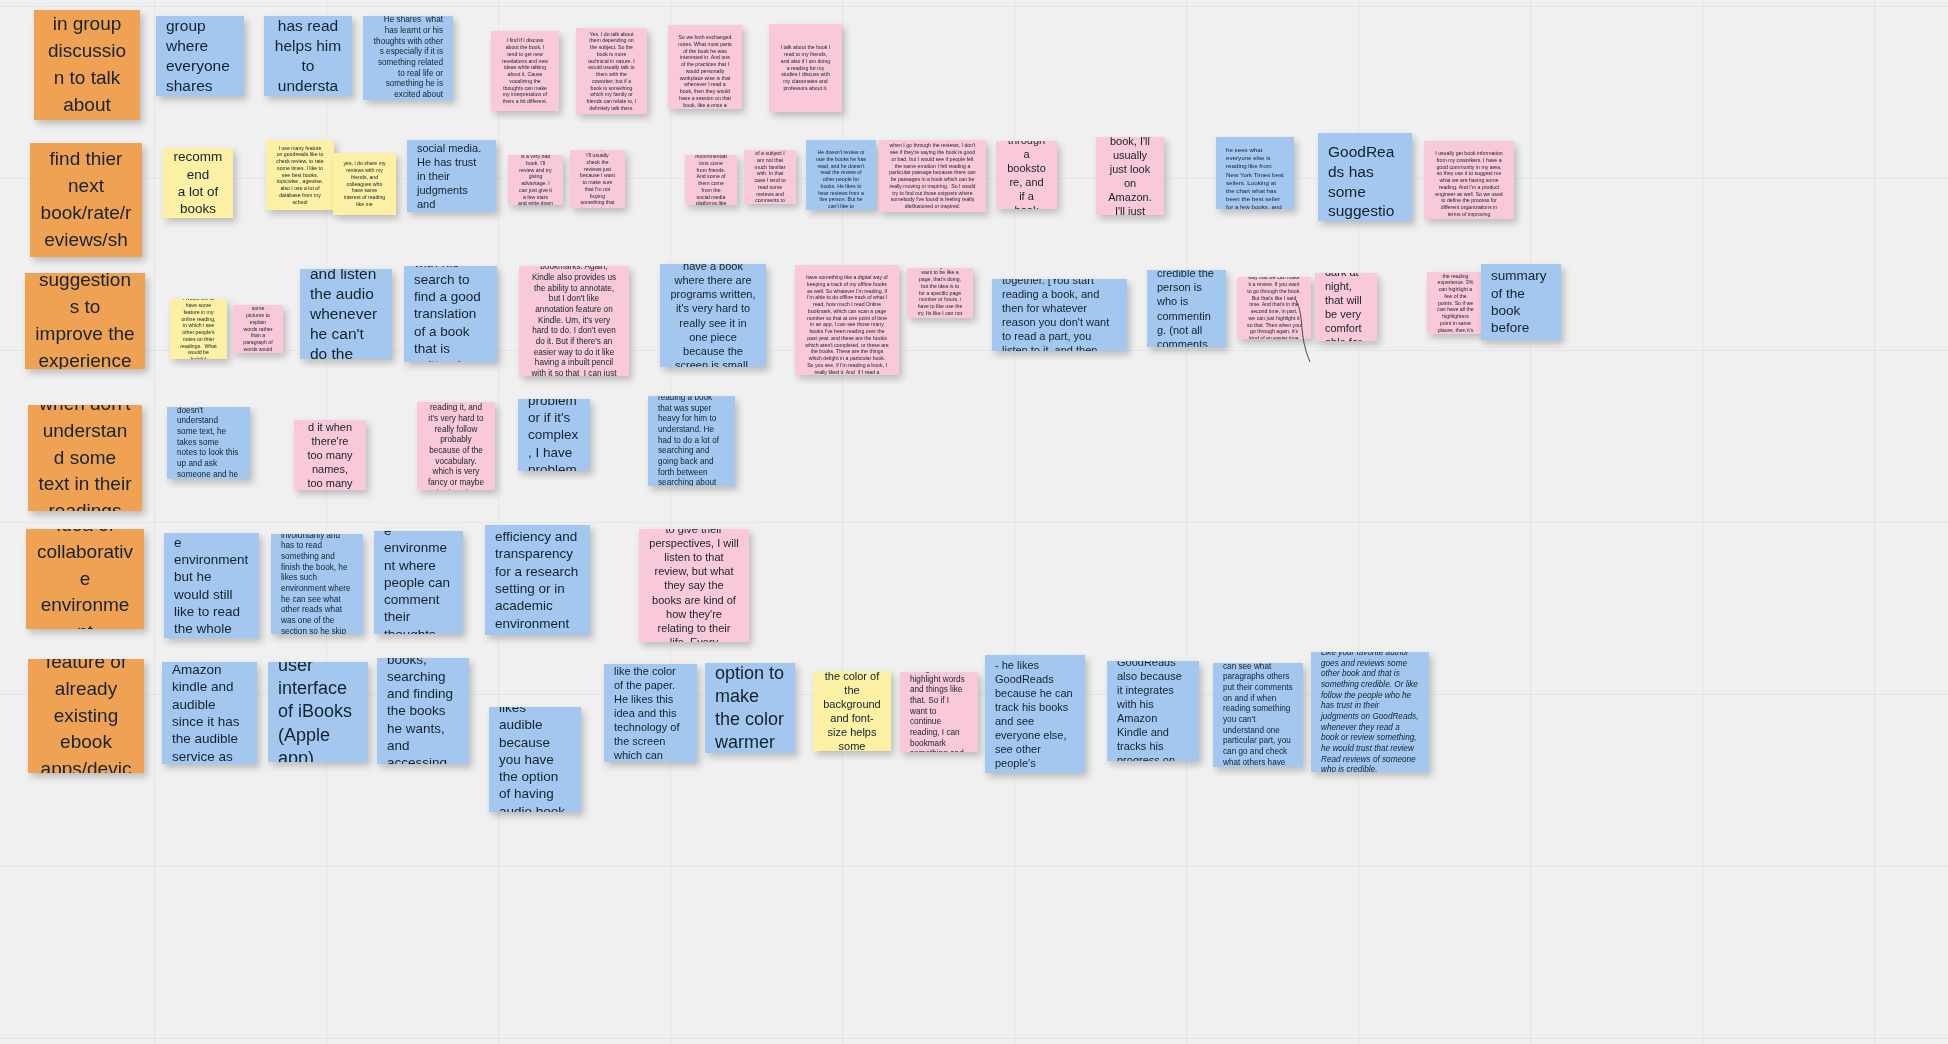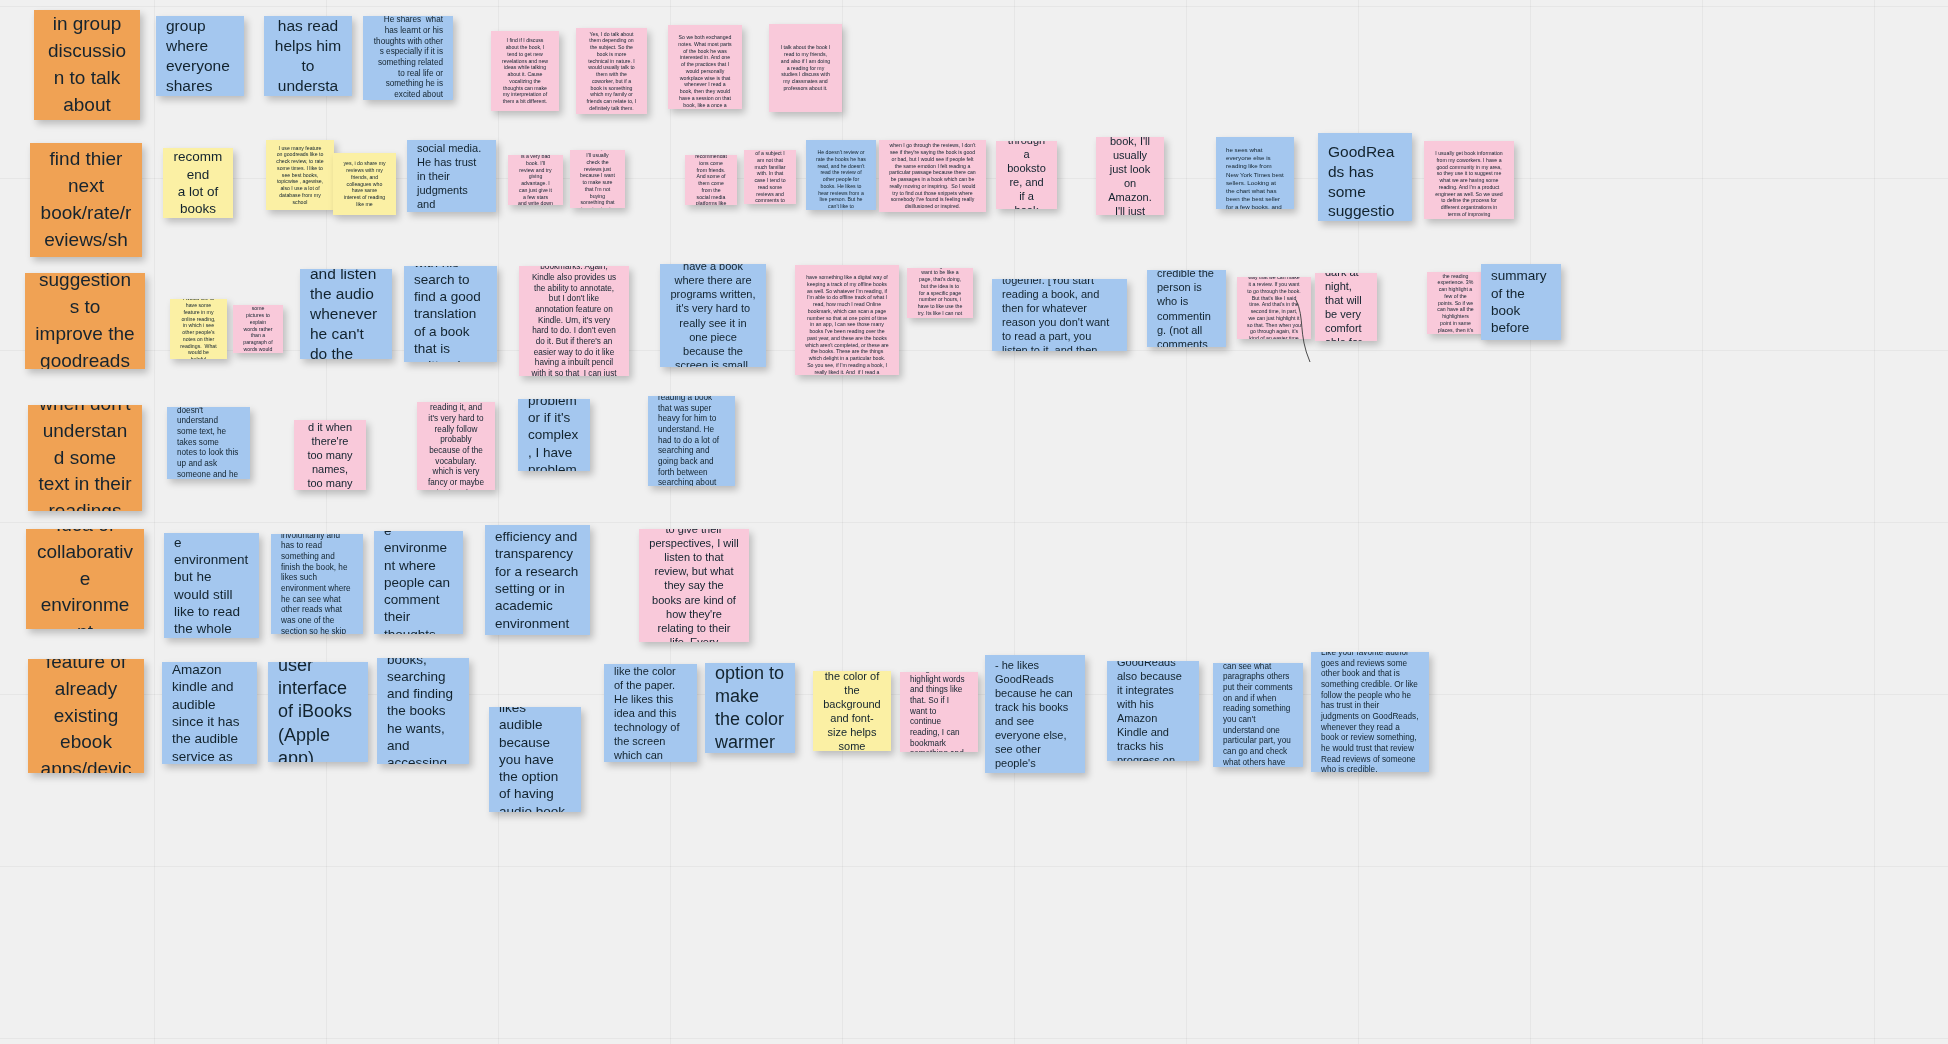--- a/index.html
+++ b/index.html
@@ -148,21 +148,21 @@
     <span>he sees what everyone else is reading like from New York Times best sellers. Looking at the chart what has been the best seller for a few books, and he just picks that up.</span>
   </div>
   <div class="note c-blue t-lg a-left v-top" style="left:1318px;top:133px;width:94px;height:88px;">
     <span>GoodReads has some suggestions like the annual best book of the year in each category and he also picks those too</span>
   </div>
   <div class="note c-pink t-tiny a-center v-top" style="left:1424px;top:141px;width:90px;height:78px;">
     <span>I usually get book information from my coworkers. I have a good community in my area, so they use it to suggest me what we are having some reading. And I'm a product engineer as well. So we used to define the process for different organizations in terms of improving productivity and quality assurance. So we used to investigate current trending books and where to see what they're the best service or paper on that kind of a specialization or achieve more productivity, so that is a kind of a response to an ecosystem, a list of people use to suggest a different kinds of books that is related to quality assurance and processing.</span>
   </div>
 
   <div class="note c-orange cat" style="left:25px;top:273px;width:120px;height:96px;">
-    <span>suggestions to improve the goodreads</span>
+    <span>suggestions to improve the experience</span>
   </div>
 
   <div class="note c-yellow t-tiny a-center" style="left:170px;top:299px;width:57px;height:60px;">
     <span>I would like to have some feature in my online reading, in which i see other people's notes on thier readings.  What would be helpful</span>
   </div>
   <div class="note c-pink t-tiny a-center" style="left:233px;top:305px;width:50px;height:48px;">
     <span>think using some pictures to explain words rather than a paragraph of words would be useful</span>
   </div>
   <div class="note c-blue t-lg a-left" style="left:300px;top:269px;width:92px;height:90px;">
     <span>he can read the books, and listen the audio whenever he can't do the reading like while driving</span>
@@ -278,17 +278,17 @@
   <div class="note c-blue t-sm a-left" style="left:985px;top:655px;width:100px;height:118px;">
     <span>- he uses GoodReads to track his books
 - he likes GoodReads because he can track his books and see everyone else,  see other people's thought about the books and their ratings.</span>
   </div>
   <div class="note c-blue t-sm a-left" style="left:1107px;top:661px;width:92px;height:100px;">
     <span>He likes GoodReads also because it integrates with his Amazon Kindle and tracks his progress on the book</span>
   </div>
   <div class="note c-blue t-xs a-left" style="left:1213px;top:663px;width:90px;height:104px;">
     <span>This happens in GoodReads. We can see what paragraphs others put their comments on and if when reading something you can't understand one particular part, you can go and check what others have to say about that part,</span>
   </div>
-  <div class="note c-blue t-xs a-left" style="left:1311px;top:652px;width:118px;height:120px;">
+  <div class="note c-blue t-xs a-left" style="left:1311px;top:652px;width:118px;height:120px;font-style:italic;">
     <span>Like your favorite author goes and reviews some other book and that is something credible. Or like follow the people who he has trust in their judgments on GoodReads, whenever they read a book or review something, he would trust that review Read reviews of someone who is credible.</span>
   </div>
 
 </div>
 
 </body></html>

